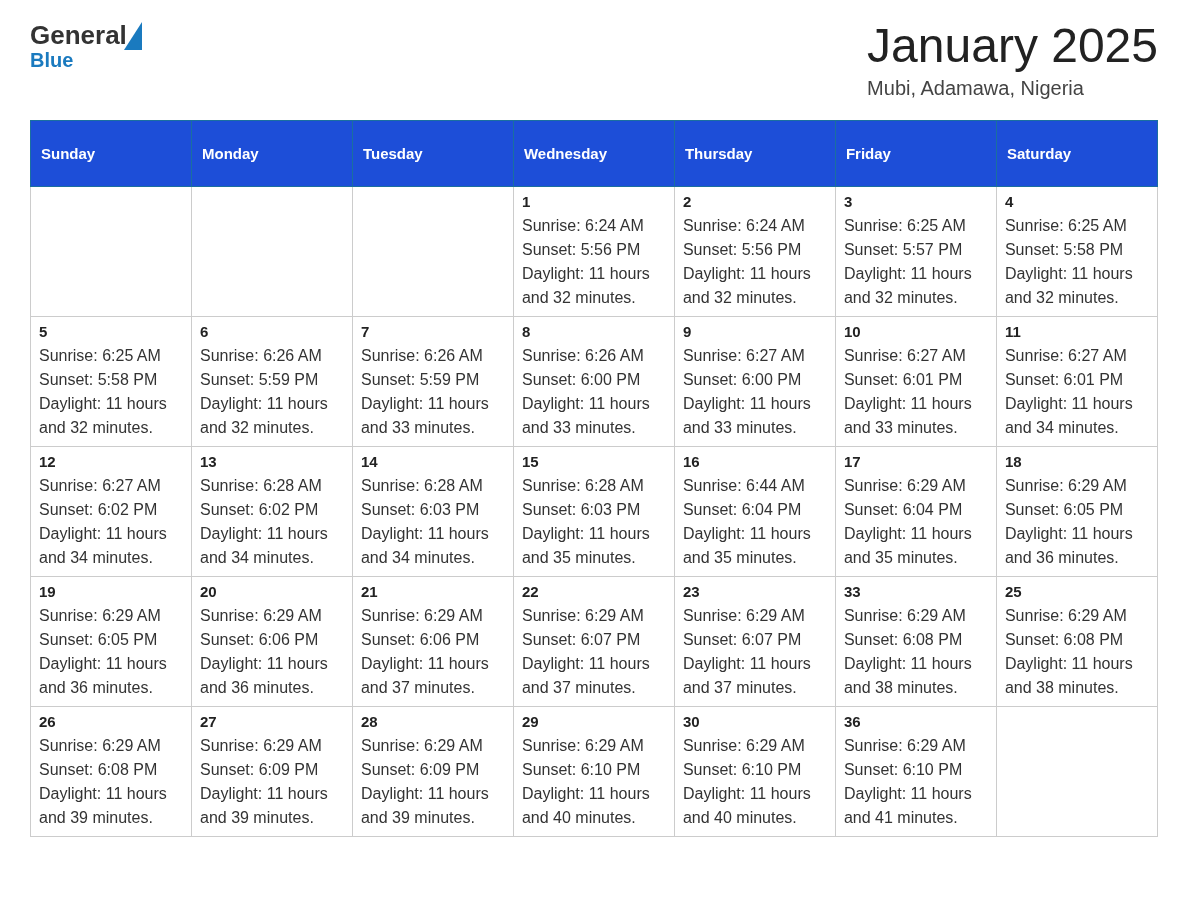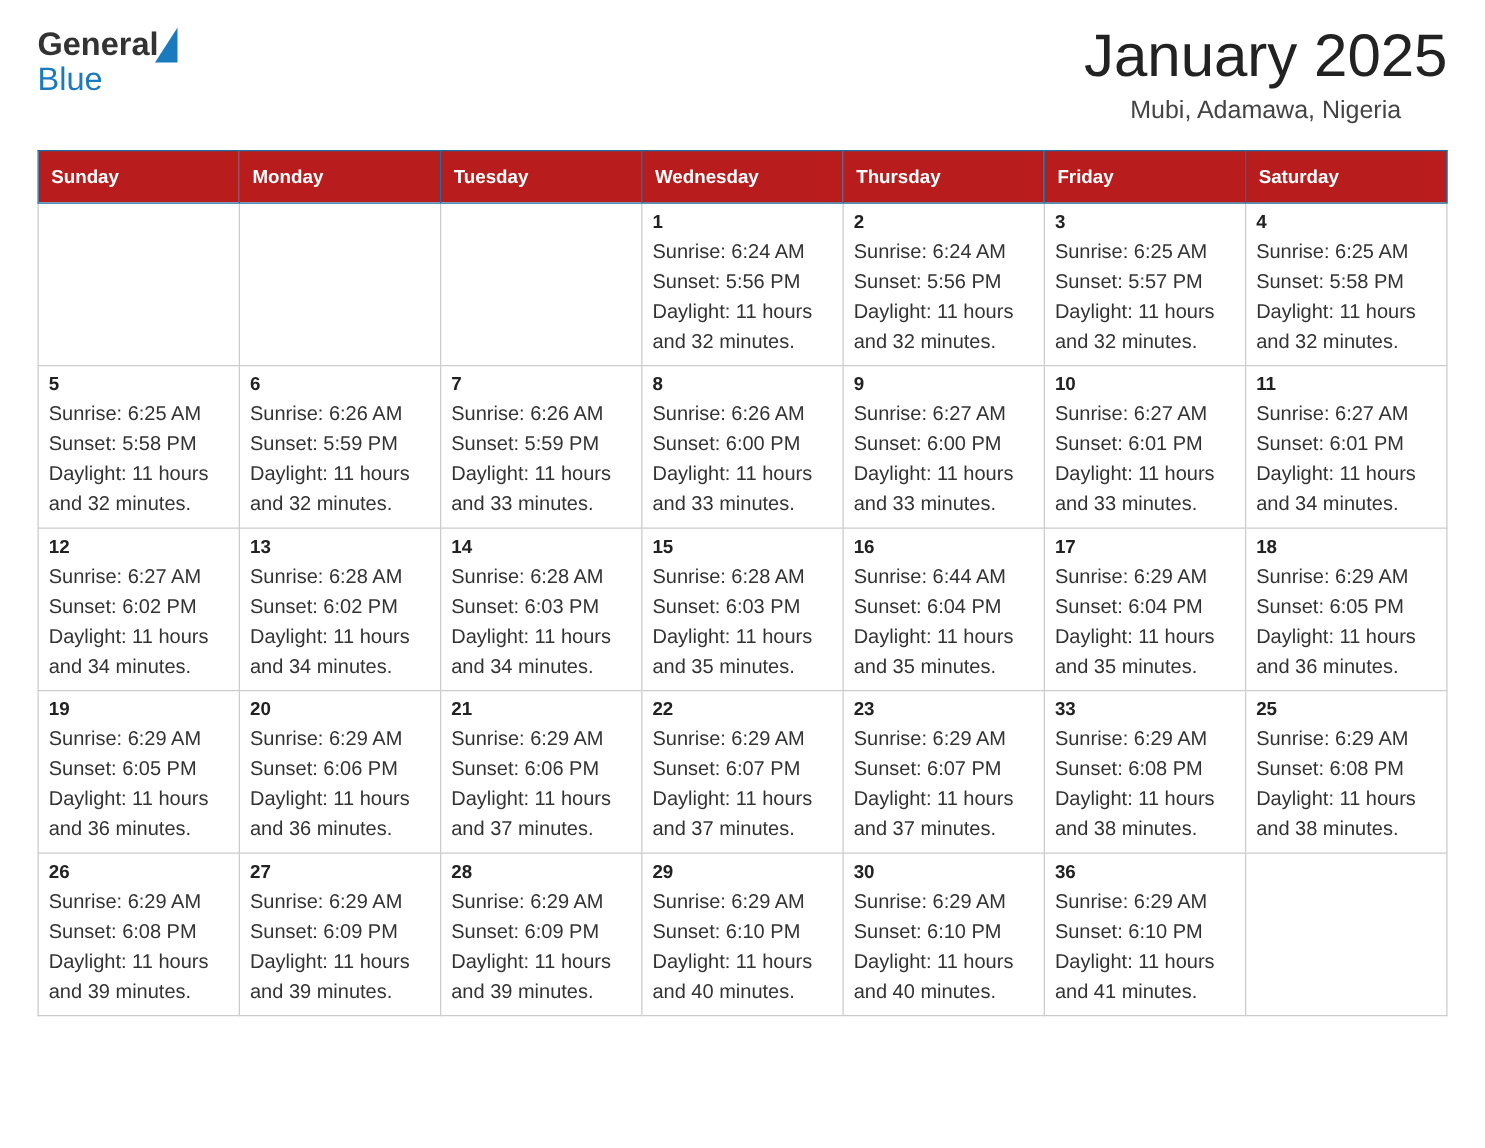--- a/index.html
+++ b/index.html
@@ -11,44 +11,44 @@
       min-height: 918px;
     }
     .header {
       display: flex;
       justify-content: space-between;
       align-items: flex-start;
       margin-bottom: 20px;
       gap: 41px;
     }
     .title-section {
-      text-align: center;
+      text-align: left;
     }
     .month-title {
       font-size: 48px;
       font-weight: normal;
       color: #222;
       line-height: 1.1;
     }
     .location-title {
       font-size: 20px;
       color: #444;
       margin-top: 4px;
     }
     .calendar {
       width: 100%;
       border-collapse: collapse;
       border: 1px solid #ccc;
     }
     .calendar thead tr th {
-      background-color: #b91c1c;
+      background-color: #1d4ed8;
       color: #fff;
       font-size: 15px;
       font-weight: bold;
-      padding: 12px 10px;
+      padding: 24px 10px;
       text-align: left;
       border: 1px solid #1a6fa0;
     }
     .calendar tbody tr td {
       vertical-align: top;
       padding: 6px 8px;
       border: 1px solid #ccc;
       width: 14.285%;
       font-size: 12.5px;
       color: #333;
@@ -77,22 +77,22 @@
       display: flex;
       flex-direction: column;
       line-height: 1;
     }
     .logo-top {
       font-size: 26px;
       font-weight: bold;
       color: #333;
     }
     .logo-bottom {
-      font-size: 26px;
-      font-weight: normal;
+      font-size: 20px;
+      font-weight: bold;
       color: #1a7abf;
     }
     .logo-triangle {
       width: 0;
       height: 0;
       border-style: solid;
       border-width: 0 0 28px 18px;
       border-color: transparent transparent #1a7abf transparent;
       margin-left: -3px;
       align-self: flex-start;

